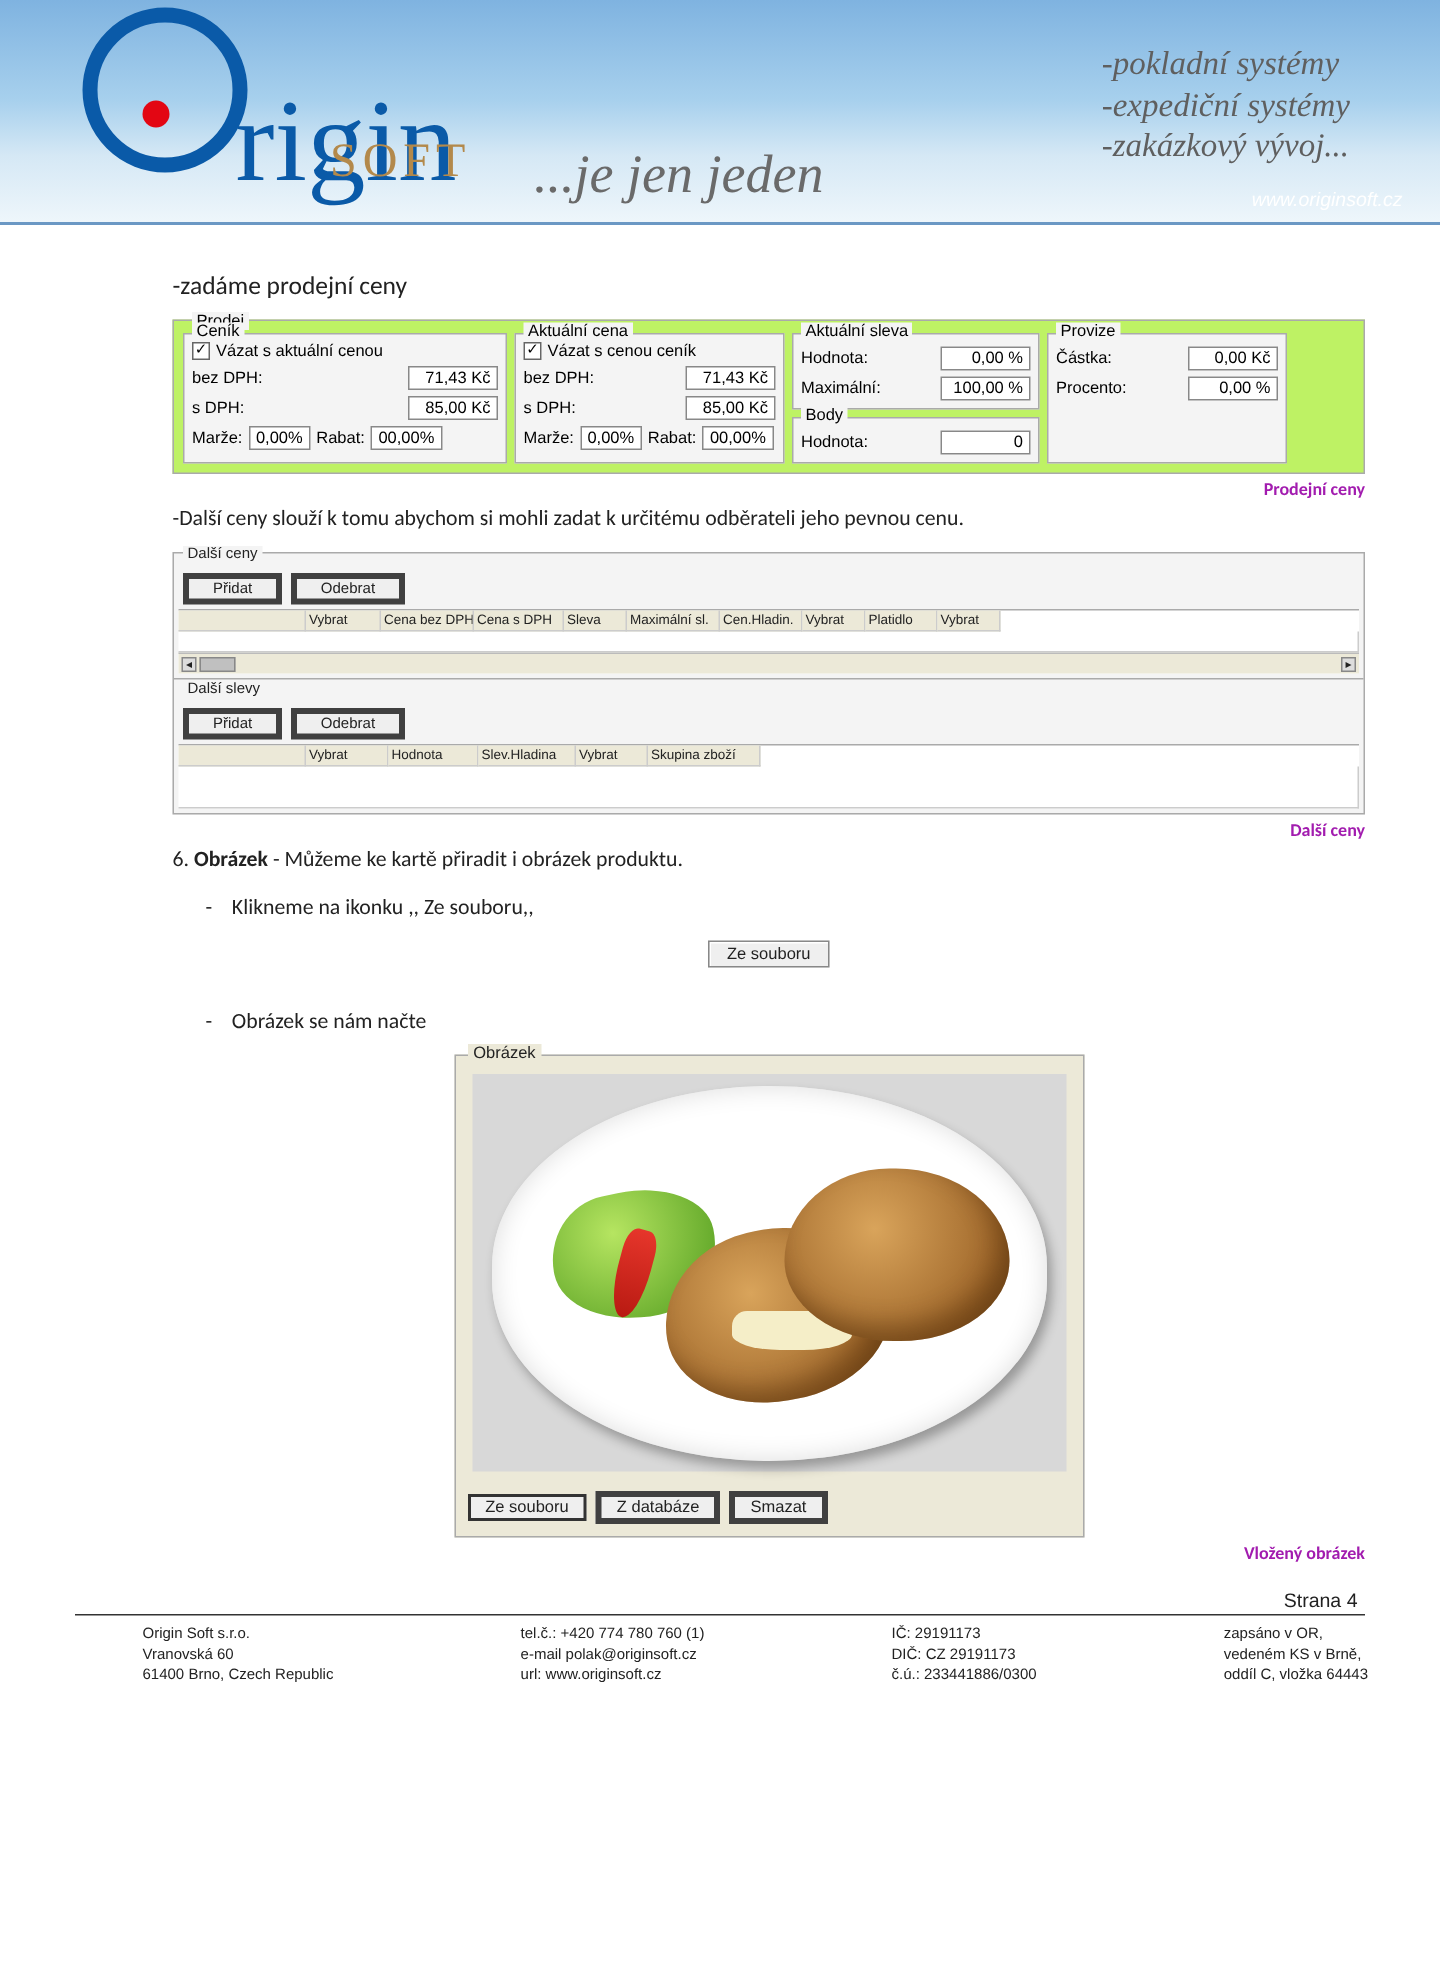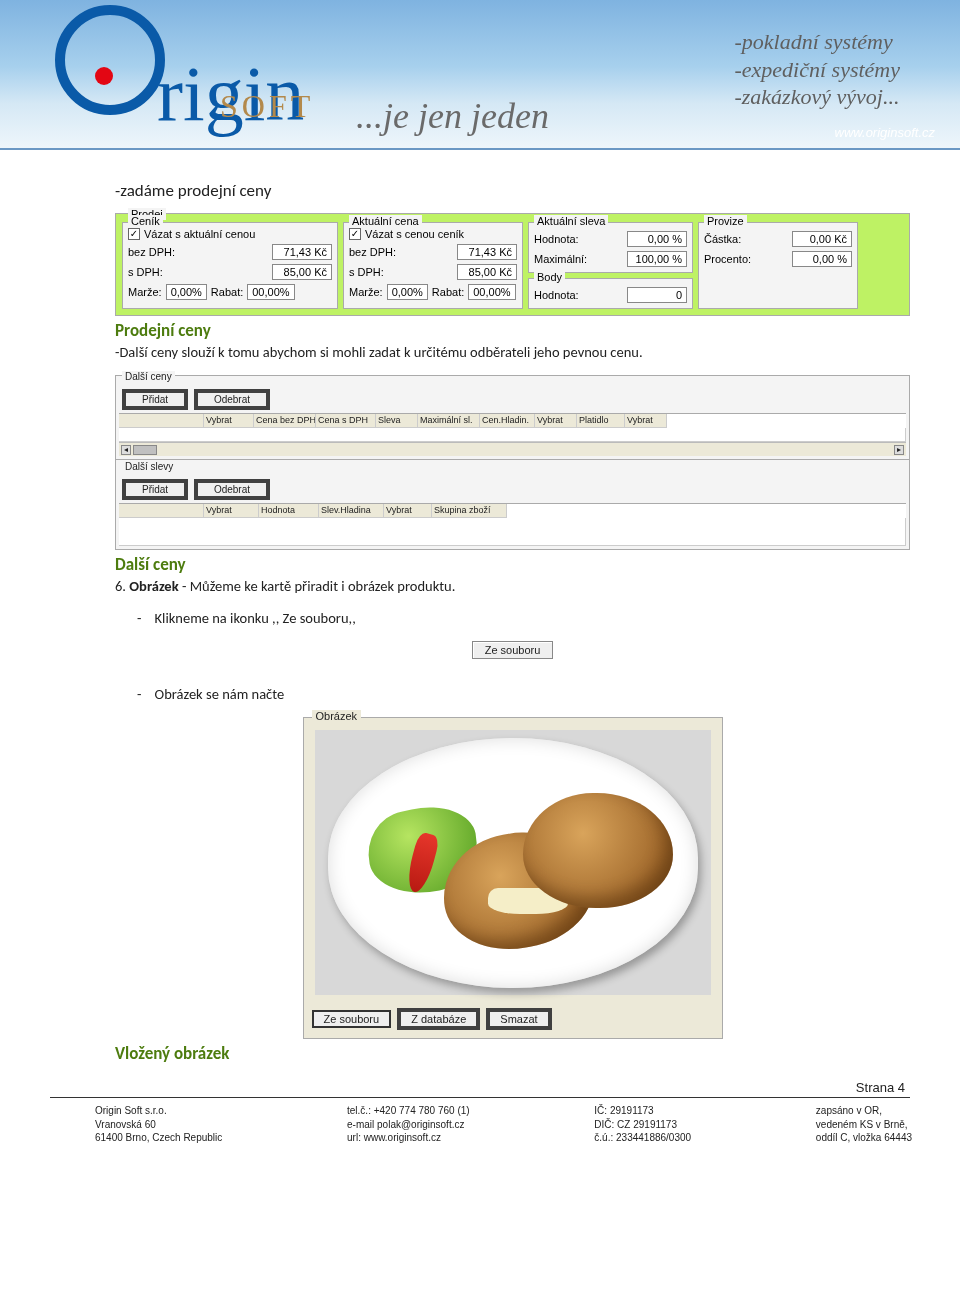--- a/index.html
+++ b/index.html
@@ -90,24 +90,24 @@
     font-style: italic;
   }
   .content {
     padding: 30px 50px 10px 115px;
   }
   .heading {
     font-size: 17px;
     margin: 0 0 12px 0;
   }
   .caption {
-    text-align: left;
-    color: #4d7c0f;
+    text-align: right;
+    color: #a21caf;
     font-weight: bold;
-    font-size: 17px;
+    font-size: 12px;
     margin: 4px 0 2px 0;
   }
   .para {
     margin: 0 0 14px 0;
     font-size: 14.5px;
   }
   
   .prodej {
     border: 1px solid #aaa;
     font-family: "MS Sans Serif", Tahoma, sans-serif;

